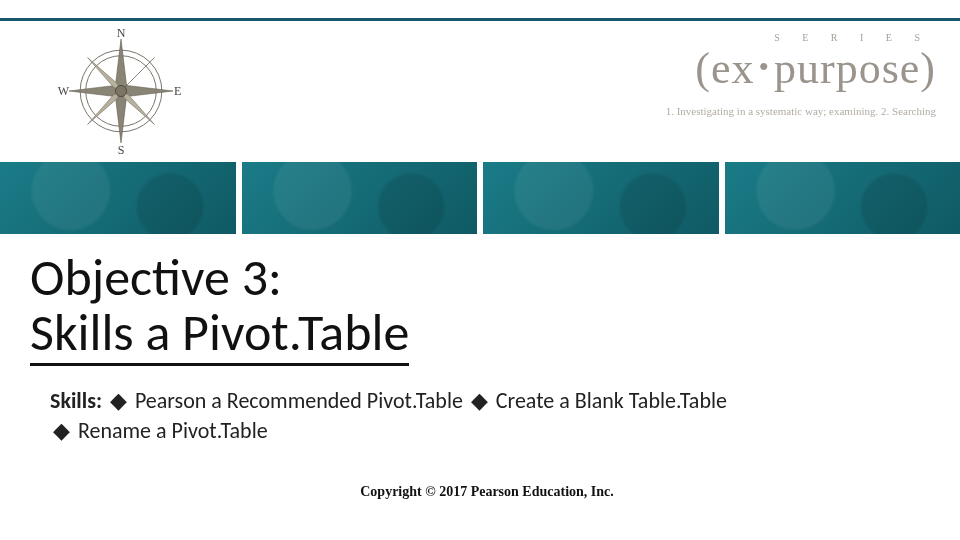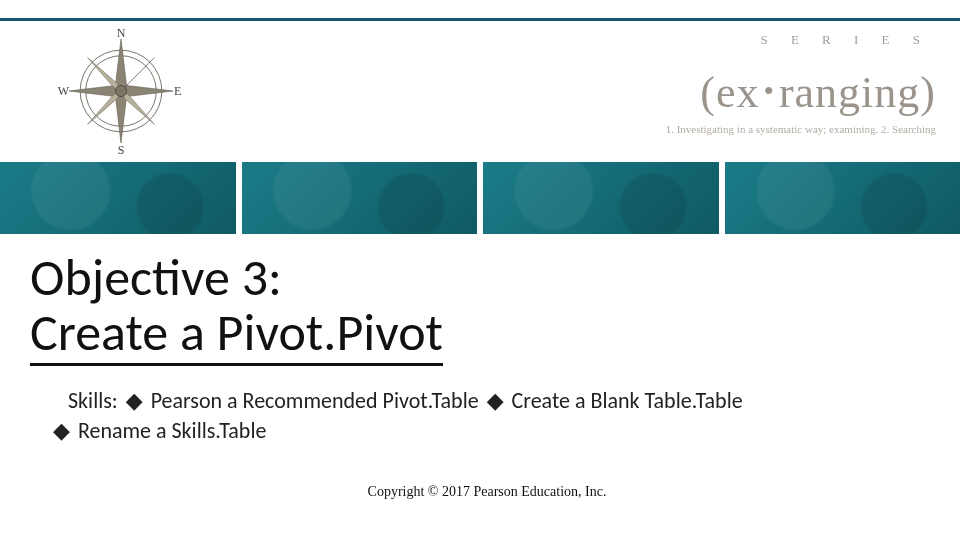--- a/index.html
+++ b/index.html
@@ -14,25 +14,25 @@
   .compass {
     position: absolute; left: 56px; top: 0; width: 130px; height: 130px;
   }
   .compass svg { width: 100%; height: 100%; }
   .compass-label { font: 13px/1 Georgia, serif; fill: #46443f; }
 
   .brand {
     position: absolute; right: 24px; top: 6px; width: 360px; text-align: right;
     color: #a6a099; font-family: Georgia, "Times New Roman", serif;
   }
-  .brand .series { letter-spacing: 10px; font-size: 13px; margin-bottom: 19px; padding-right: 6px; }
+  .brand .series { letter-spacing: 10px; font-size: 10px; margin-bottom: 0; padding-right: 6px; }
   .brand .wordmark { font-size: 44px; letter-spacing: 1px; color: #9b948c; }
   .brand .wordmark .paren { font-weight: 400; }
   .brand .wordmark .dot { padding: 0 4px; position: relative; top: -6px; font-size: 30px; }
-  .brand .defs { font-size: 11px; line-height: 1.35; color: #b2aca4; margin-top: 4px; }
+  .brand .defs { font-size: 11px; line-height: 1.35; color: #b2aca4; margin-top: 10px; }
 
   
   .tiles {
     position: absolute; left: 0; right: 0; top: 162px; height: 72px;
     display: flex; gap: 6px; padding: 0; background: #fff;
   }
   .tiles .tile {
     flex: 1; background: #156e7a;
     background-image:
       radial-gradient(circle at 30% 40%, rgba(255,255,255,0.06) 0 22%, transparent 24%),
@@ -47,27 +47,27 @@
   .title {
     font-size: 52px; line-height: 1.05; font-weight: 400; color: #111;
     border-bottom: 3px solid #111; display: inline-block; padding-bottom: 4px;
   }
 
   
   .skills {
     position: absolute; left: 50px; right: 60px; top: 386px;
     font-size: 22px; line-height: 1.35; color: #222;
   }
-  .skills .label { font-weight: 400; margin-left: 18px; }
+  .skills .label { font-weight: 700; }
   .bullet { padding: 0 3px; }
 
   
   .footer {
     position: absolute; left: 0; right: 0; bottom: 40px; text-align: center;
-    font-family: "Constantia", Georgia, serif; font-weight: 400; font-size: 14px; color: #111; padding-left: 14px;
+    font-family: "Constantia", Georgia, serif; font-weight: 700; font-size: 14px; color: #111; padding-left: 14px;
   }
 </style>
 </head>
 <body>
 
 <div class="slide">
   <div class="top-rule"></div>
 
   <div class="logo-row">
     <div class="compass">
@@ -93,46 +93,46 @@
         <text x="70" y="12" text-anchor="middle" class="compass-label">N</text>
         <text x="131" y="74" text-anchor="middle" class="compass-label">E</text>
         <text x="70" y="138" text-anchor="middle" class="compass-label">S</text>
         <text x="8" y="74" text-anchor="middle" class="compass-label">W</text>
       </svg>
     </div>
 
     <div class="brand">
       <div class="series">S E R I E S</div>
       <div class="wordmark">
-        <span class="paren">(</span><span>ex</span><span class="dot">•</span><span>ranging</span><span class="paren">)</span>
+        <span class="paren">(</span><span>ex</span><span class="dot">•</span><span>purpose</span><span class="paren">)</span>
       </div>
       <div class="defs">
         <div>1. Investigating in a systematic way; examining. 2. Searching</div>
       </div>
     </div>
   </div>
 
   <div class="tiles">
     <div class="tile"></div>
     <div class="tile"></div>
     <div class="tile"></div>
     <div class="tile"></div>
   </div>
 
   <div class="title-wrap">
     <div class="title">
       <span>Objective 3:</span><br>
-      <span>Create a Pivot.Pivot</span>
+      <span>Skills a Pivot.Table</span>
     </div>
   </div>
 
   <div class="skills">
     <span class="label">Skills:</span>
     <span class="bullet">◆</span>
     <span>Pearson a Recommended Pivot.Table</span>
     <span class="bullet">◆</span>
     <span>Create a Blank Table.Table</span><br>
     <span class="bullet">◆</span>
-    <span>Rename a Skills.Table</span>
+    <span>Rename a Pivot.Table</span>
   </div>
 
   <div class="footer">Copyright © 2017 Pearson Education, Inc.</div>
 </div>
 
 </body></html>

